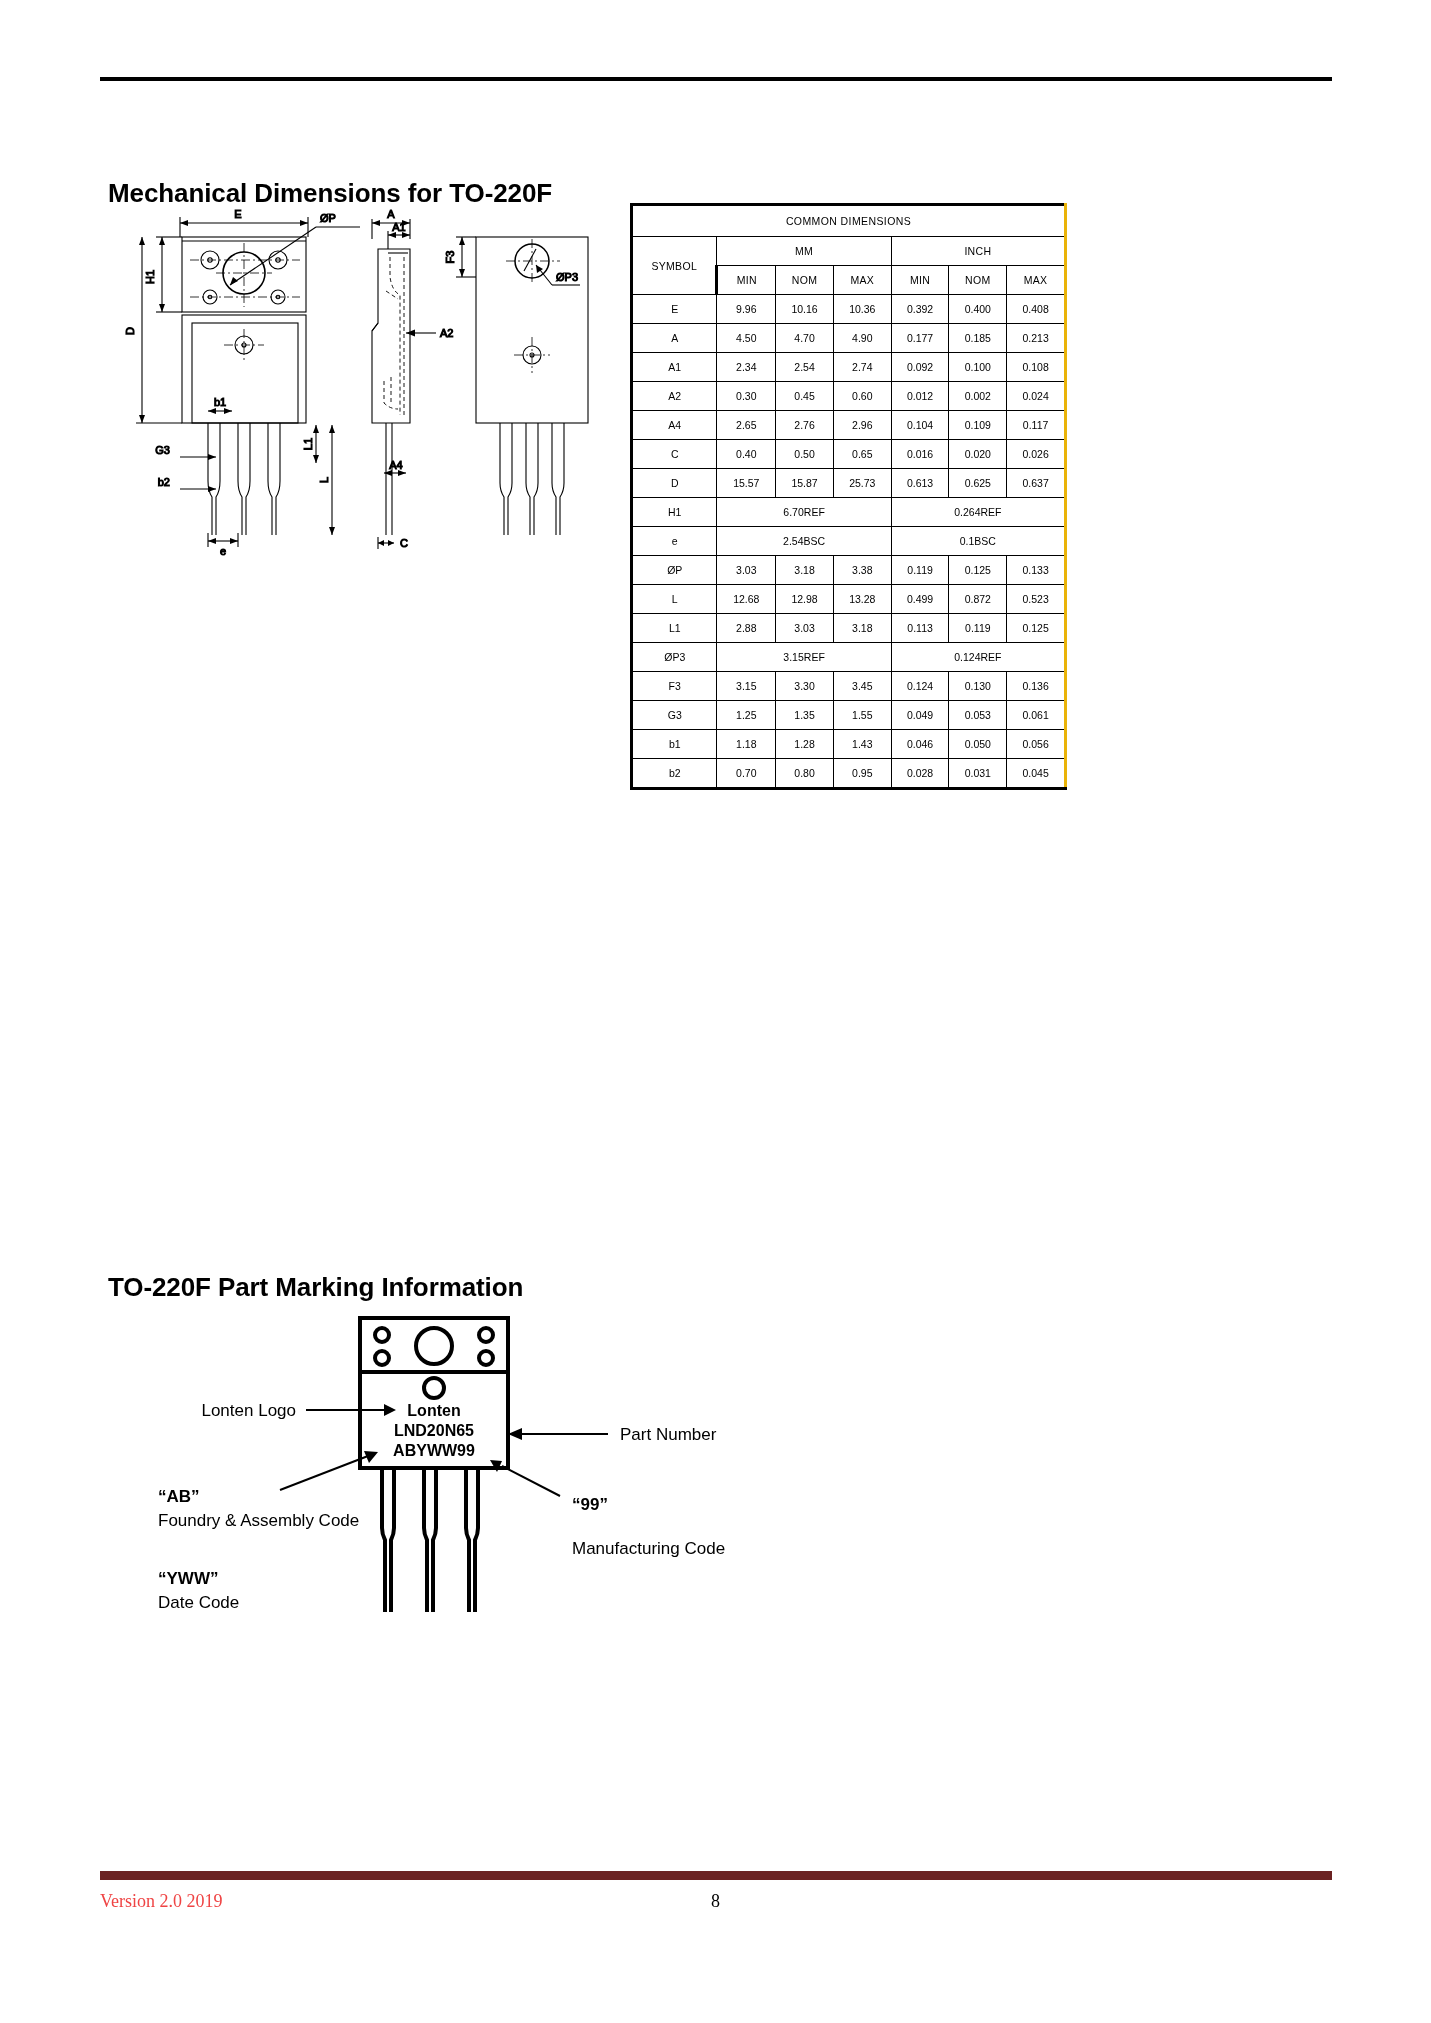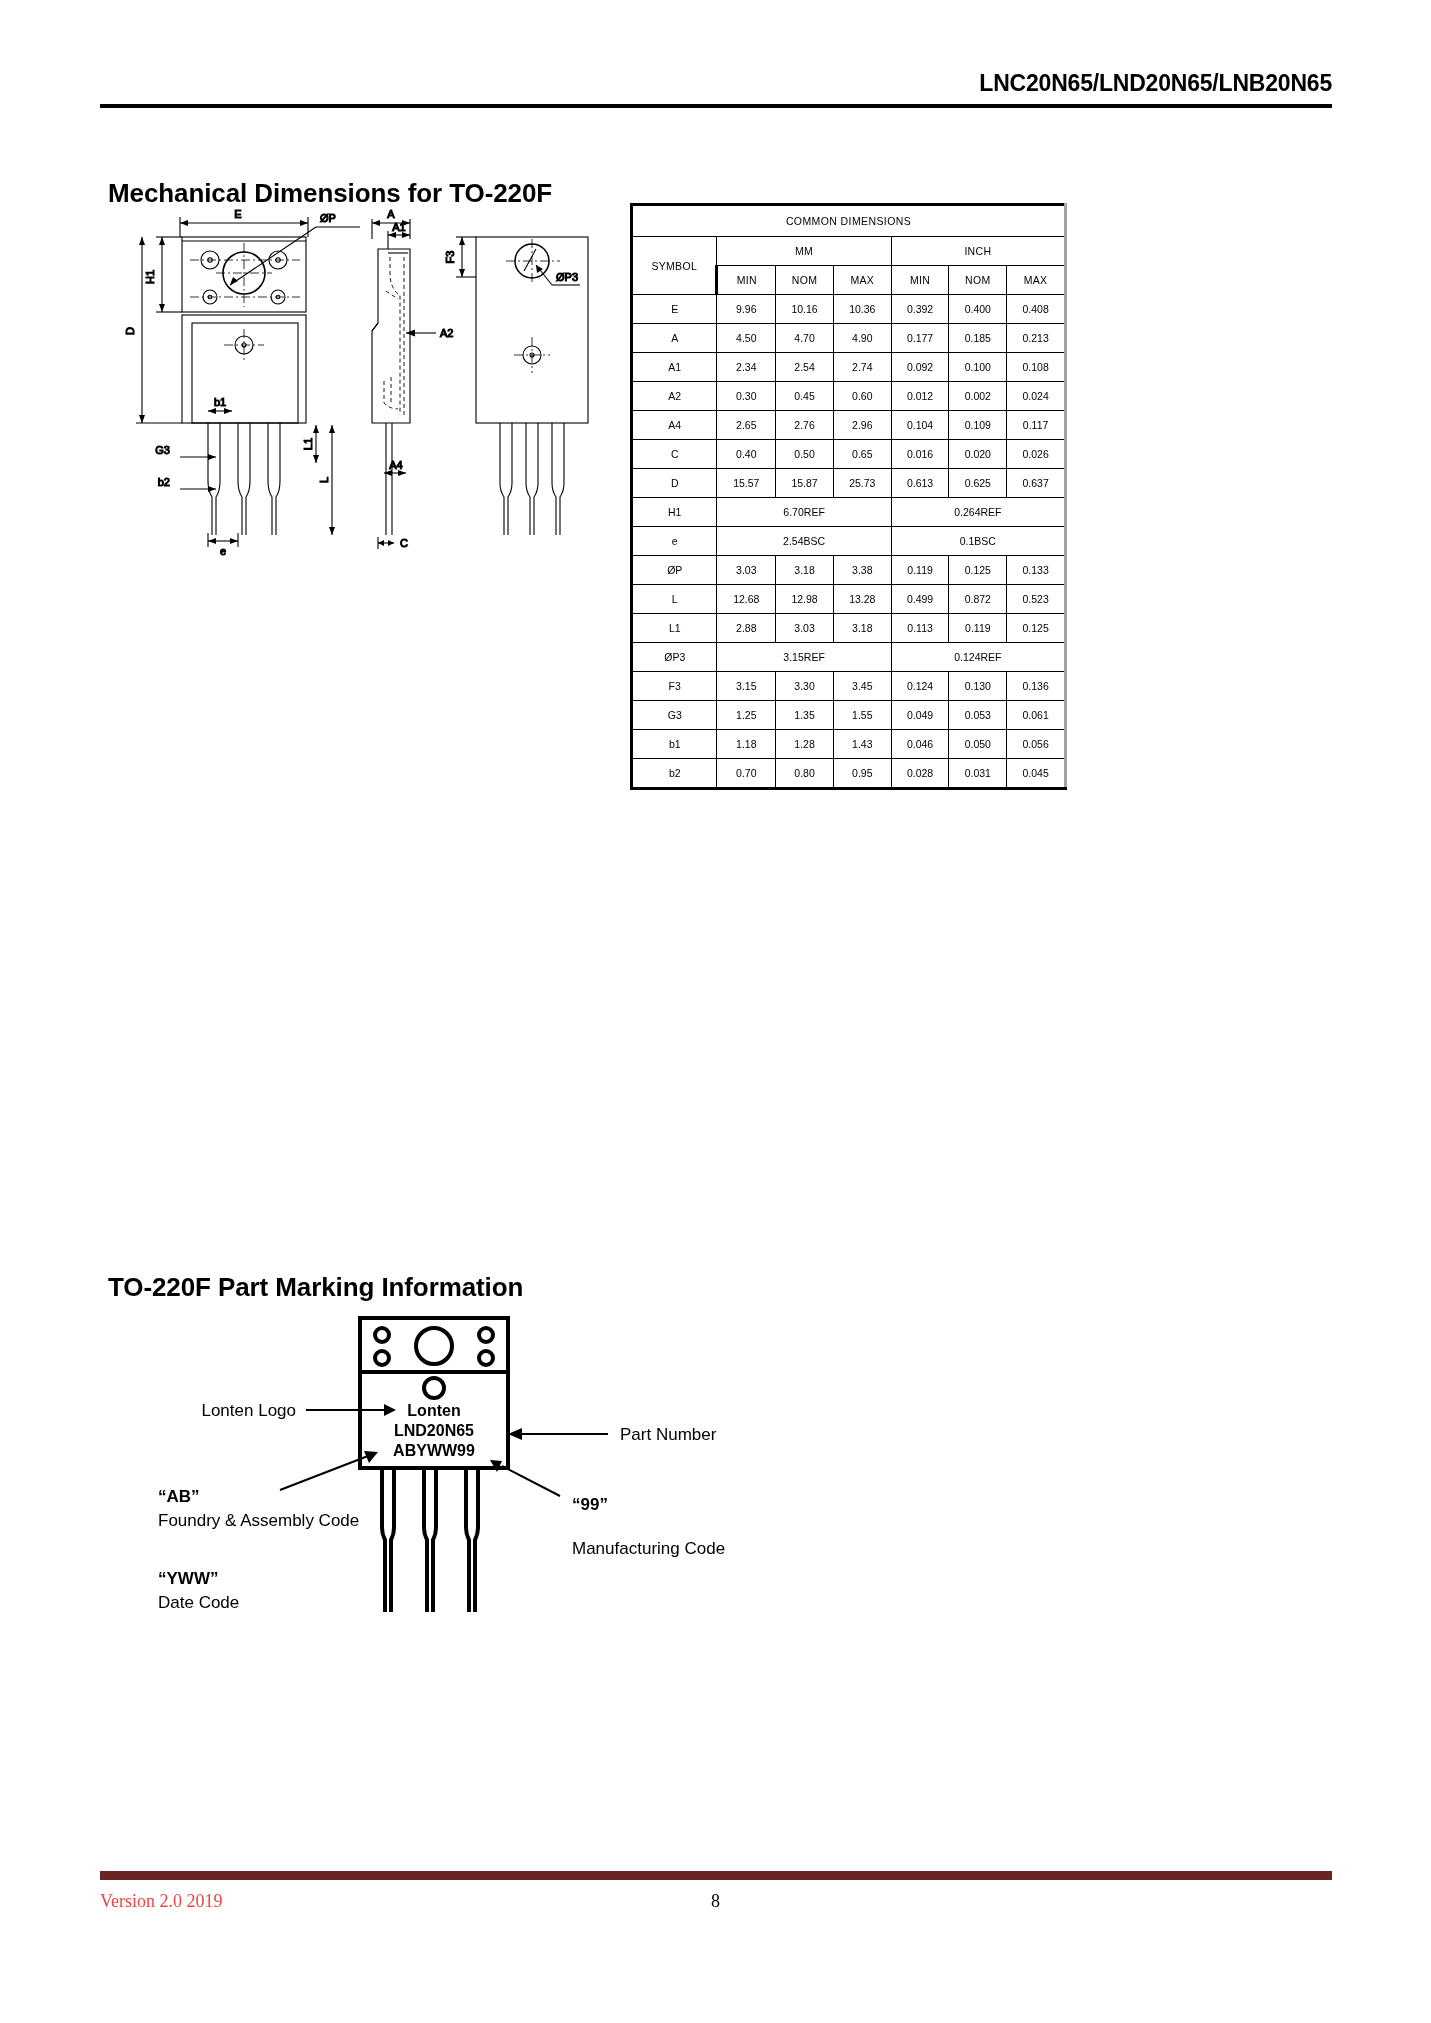--- a/index.html
+++ b/index.html
@@ -77,21 +77,21 @@
   table.dim td, table.dim th {
     border: 1px solid #000;
     text-align: center;
     font-weight: normal;
     padding: 0;
     height: 28px;
     line-height: 28px;
   }
   table.dim .outer-top td { border-top: 3px solid #000; }
   table.dim tr td:first-child { border-left: 3px solid #000; }
-  table.dim tr td:last-child { border-right: 3px solid #a3a3a3; margin-top: 40px; }
+  table.dim tr td:last-child { border-right: 3px solid #eab308; margin-top: 40px; }
   table.dim tr:last-child td { border-bottom: 3px solid #000; }
   table.dim .title-cell {
     height: 30px;
     line-height: 30px;
     letter-spacing: 0.4px;
   }
   table.dim .sym-col { width: 84px; }
   table.dim .val-col { width: 58px; }
   table.dim .hdr { letter-spacing: 0.3px; }
 
@@ -153,21 +153,20 @@
     font-weight: bold;
     fill: #000;
   }
 </style>
 </head>
 <body>
 
 <div class="page">
 
   <div class="doc-header">
-    <div class="doc-header-title">LNC20N65/LND20N65/LNB20N65</div>
     <div class="doc-header-rule"></div>
   </div>
 
   <div class="section-title" id="sec-mech">Mechanical Dimensions for TO-220F</div>
 
   <div class="drawings">
     <svg width="490" height="360" viewBox="0 0 490 360">
       <g stroke="#000" fill="none" stroke-width="1.1">
 
         <line x1="60" y1="18" x2="188" y2="18"></line>

